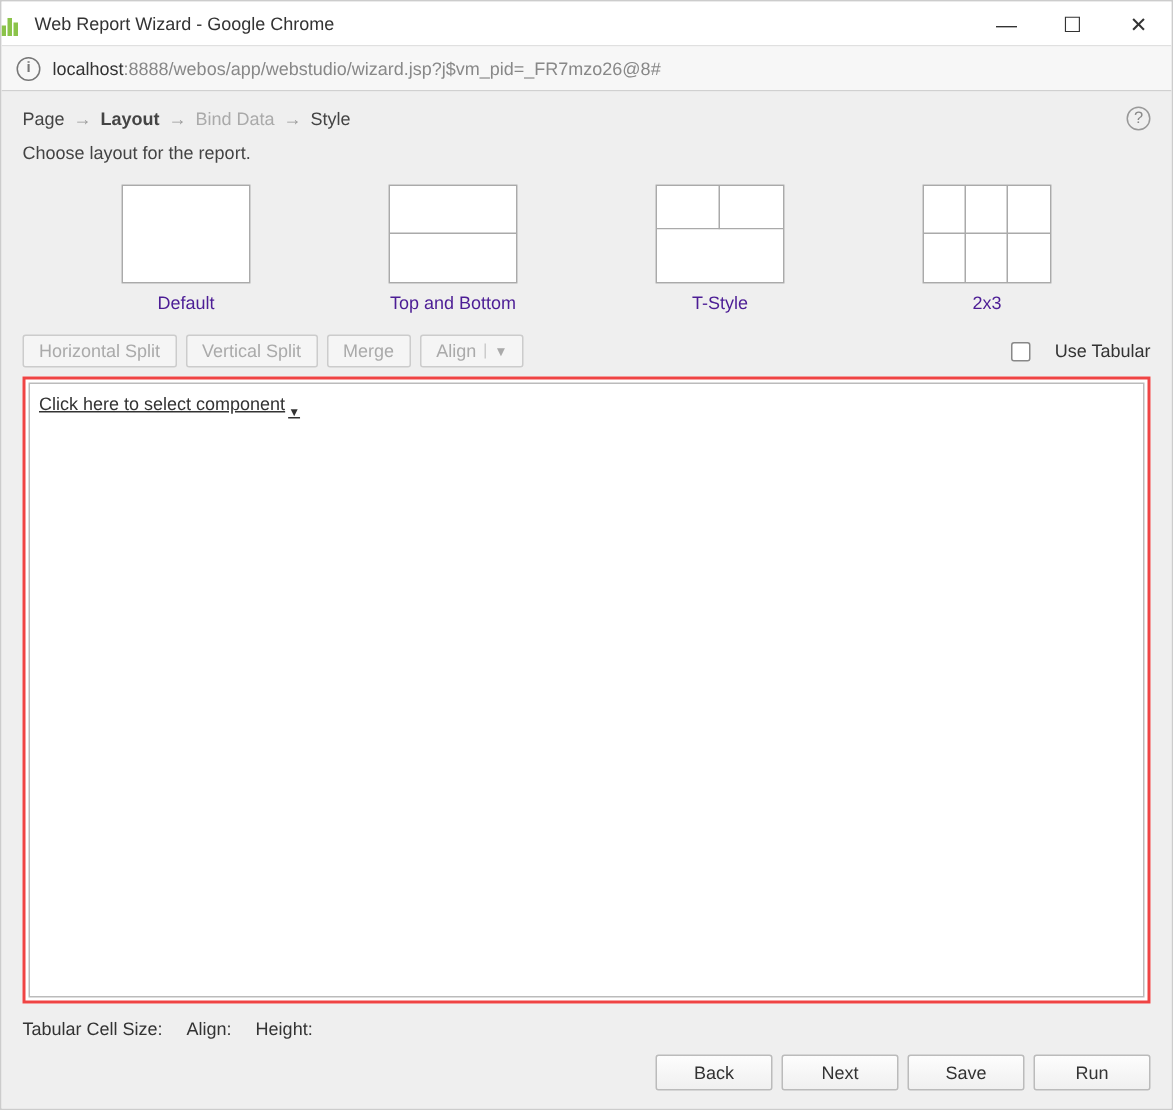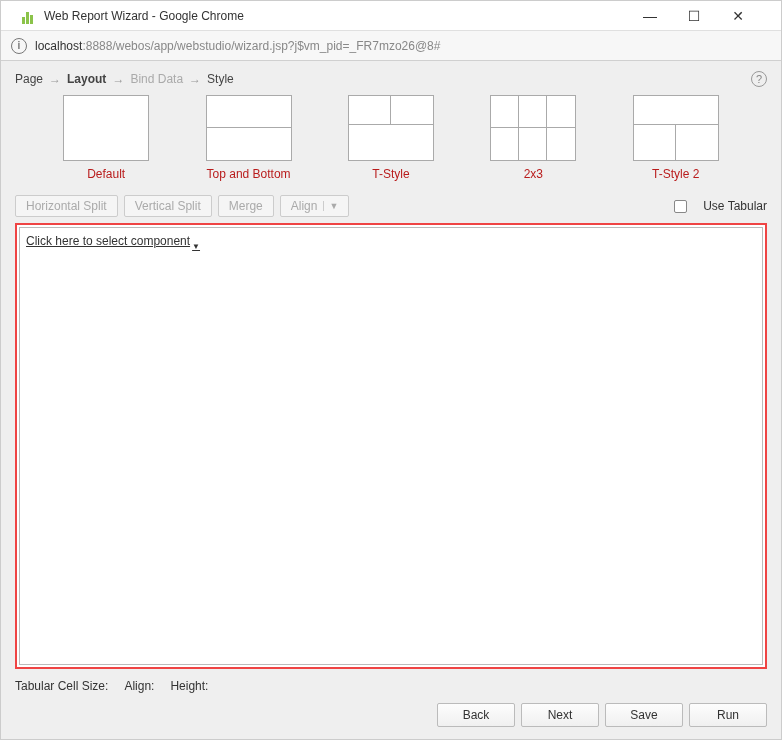--- a/index.html
+++ b/index.html
@@ -1,17 +1,17 @@
 <!DOCTYPE html>
 <html><head>
 <meta charset="utf-8">
 <style>
 * { box-sizing: border-box; margin: 0; padding: 0; }
 body { font-family: "Segoe UI", Arial, sans-serif; font-size: 12px; background: #fff; width: 782px; height: 740px; overflow: hidden; border: 1px solid #ccc; }
-.titlebar { height: 30px; background: #fff; display: flex; align-items: center; padding: 0 21px; border-bottom: 1px solid #e0e0e0; }
+.titlebar { height: 30px; background: #fff; display: flex; align-items: center; padding: 0 0; border-bottom: 1px solid #e0e0e0; }
 .title-icon { width: 16px; height: 16px; margin-right: 6px; display: inline-flex; align-items: flex-end; gap: 1px; }
 .title-icon span { display: inline-block; width: 3px; background: #8bc34a; }
 .title-text { flex: 1; color: #333; }
 .win-btns { display: flex; }
 .win-btn { width: 44px; height: 28px; display: flex; align-items: center; justify-content: center; color: #333; font-size: 14px; }
 .addrbar { height: 30px; background: #f7f7f7; display: flex; align-items: center; padding: 0 10px; border-bottom: 1px solid #d0d0d0; color: #555; }
 .addr-icon { width: 16px; height: 16px; border: 1.5px solid #777; border-radius: 50%; margin-right: 8px; display: flex; align-items: center; justify-content: center; font-size: 10px; color: #777; font-weight: bold; }
 .addr-host { color: #333; }
 .addr-path { color: #888; }
 .content { background: #efefef; height: calc(740px - 62px); padding: 10px 14px 12px 14px; display: flex; flex-direction: column; }
@@ -19,21 +19,21 @@
 .bc-step { color: #444; }
 .bc-active { font-weight: bold; }
 .bc-disabled { color: #aaa; }
 .bc-arrow { color: #999; }
 .help-icon { margin-left: auto; width: 16px; height: 16px; border: 1px solid #999; border-radius: 50%; display: flex; align-items: center; justify-content: center; color: #888; font-size: 11px; }
 .subtitle { color: #444; margin-bottom: 14px; }
 .layouts { display: flex; justify-content: space-around; margin-bottom: 14px; padding: 0 20px; }
 .layout-opt { display: flex; flex-direction: column; align-items: center; gap: 6px; }
 .thumb { width: 86px; height: 66px; border: 1px solid #aaa; background: #fff; position: relative; display: flex; flex-wrap: wrap; }
 .thumb .cell { border: 1px solid #aaa; background: #fff; }
-.layout-label { color: #b91c1c; font-size: 12px; }
+.layout-label { color: #4c1d95; font-size: 12px; }
 .toolbar { display: flex; align-items: center; gap: 6px; margin-bottom: 6px; }
 .tbtn { background: #f5f5f5; border: 1px solid #ccc; color: #aaa; padding: 3px 10px; border-radius: 2px; font-size: 12px; }
 .align-btn { display: flex; align-items: center; }
 .align-caret { border-left: 1px solid #ccc; margin-left: 6px; padding-left: 5px; color: #aaa; font-size: 9px; }
 .spacer { flex: 1; }
 .chk { display: flex; align-items: center; gap: 16px; color: #333; }
 .chk-box { width: 13px; height: 13px; border: 1px solid #888; background: #fff; border-radius: 2px; }
 .canvas { flex: 1; border: 2px solid #ef4444; background: #fff; padding: 2px; }
 .canvas-inner { width: 100%; height: 100%; border: 1px solid #bbb; padding: 6px; }
 .select-hint { text-decoration: underline; color: #333; display: inline-flex; align-items: flex-end; }
@@ -71,20 +71,21 @@
     <span class="bc-step">Page</span>
     <span class="bc-arrow">→</span>
     <span class="bc-step bc-active">Layout</span>
     <span class="bc-arrow">→</span>
     <span class="bc-step bc-disabled">Bind Data</span>
     <span class="bc-arrow">→</span>
     <span class="bc-step">Style</span>
     <span class="help-icon">?</span>
   </div>
 
+  <div class="subtitle">Choose layout for the report.</div>
 
   <div class="layouts">
     <div class="layout-opt">
       <div class="thumb"></div>
       <span class="layout-label">Default</span>
     </div>
     <div class="layout-opt">
       <div class="thumb" style="flex-direction:column">
         <div class="cell" style="height:50%;width:100%;border:none;border-bottom:1px solid #aaa"></div>
         <div class="cell" style="height:50%;width:100%;border:none"></div>
@@ -102,28 +103,20 @@
     <div class="layout-opt">
       <div class="thumb">
         <div class="cell" style="width:33.33%;height:50%;border:none;border-right:1px solid #aaa;border-bottom:1px solid #aaa"></div>
         <div class="cell" style="width:33.33%;height:50%;border:none;border-right:1px solid #aaa;border-bottom:1px solid #aaa"></div>
         <div class="cell" style="width:33.33%;height:50%;border:none;border-bottom:1px solid #aaa"></div>
         <div class="cell" style="width:33.33%;height:50%;border:none;border-right:1px solid #aaa"></div>
         <div class="cell" style="width:33.33%;height:50%;border:none;border-right:1px solid #aaa"></div>
         <div class="cell" style="width:33.33%;height:50%;border:none"></div>
       </div>
       <span class="layout-label">2x3</span>
-    </div>
-    <div class="layout-opt">
-      <div class="thumb">
-        <div class="cell" style="width:100%;height:45%;border:none;border-bottom:1px solid #aaa"></div>
-        <div class="cell" style="width:50%;height:55%;border:none;border-right:1px solid #aaa"></div>
-        <div class="cell" style="width:50%;height:55%;border:none"></div>
-      </div>
-      <span class="layout-label">T-Style 2</span>
     </div>
   </div>
 
   <div class="toolbar">
     <button class="tbtn">Horizontal Split</button>
     <button class="tbtn">Vertical Split</button>
     <button class="tbtn">Merge</button>
     <button class="tbtn align-btn">
       <span>Align</span>
       <span class="align-caret">▼</span>

